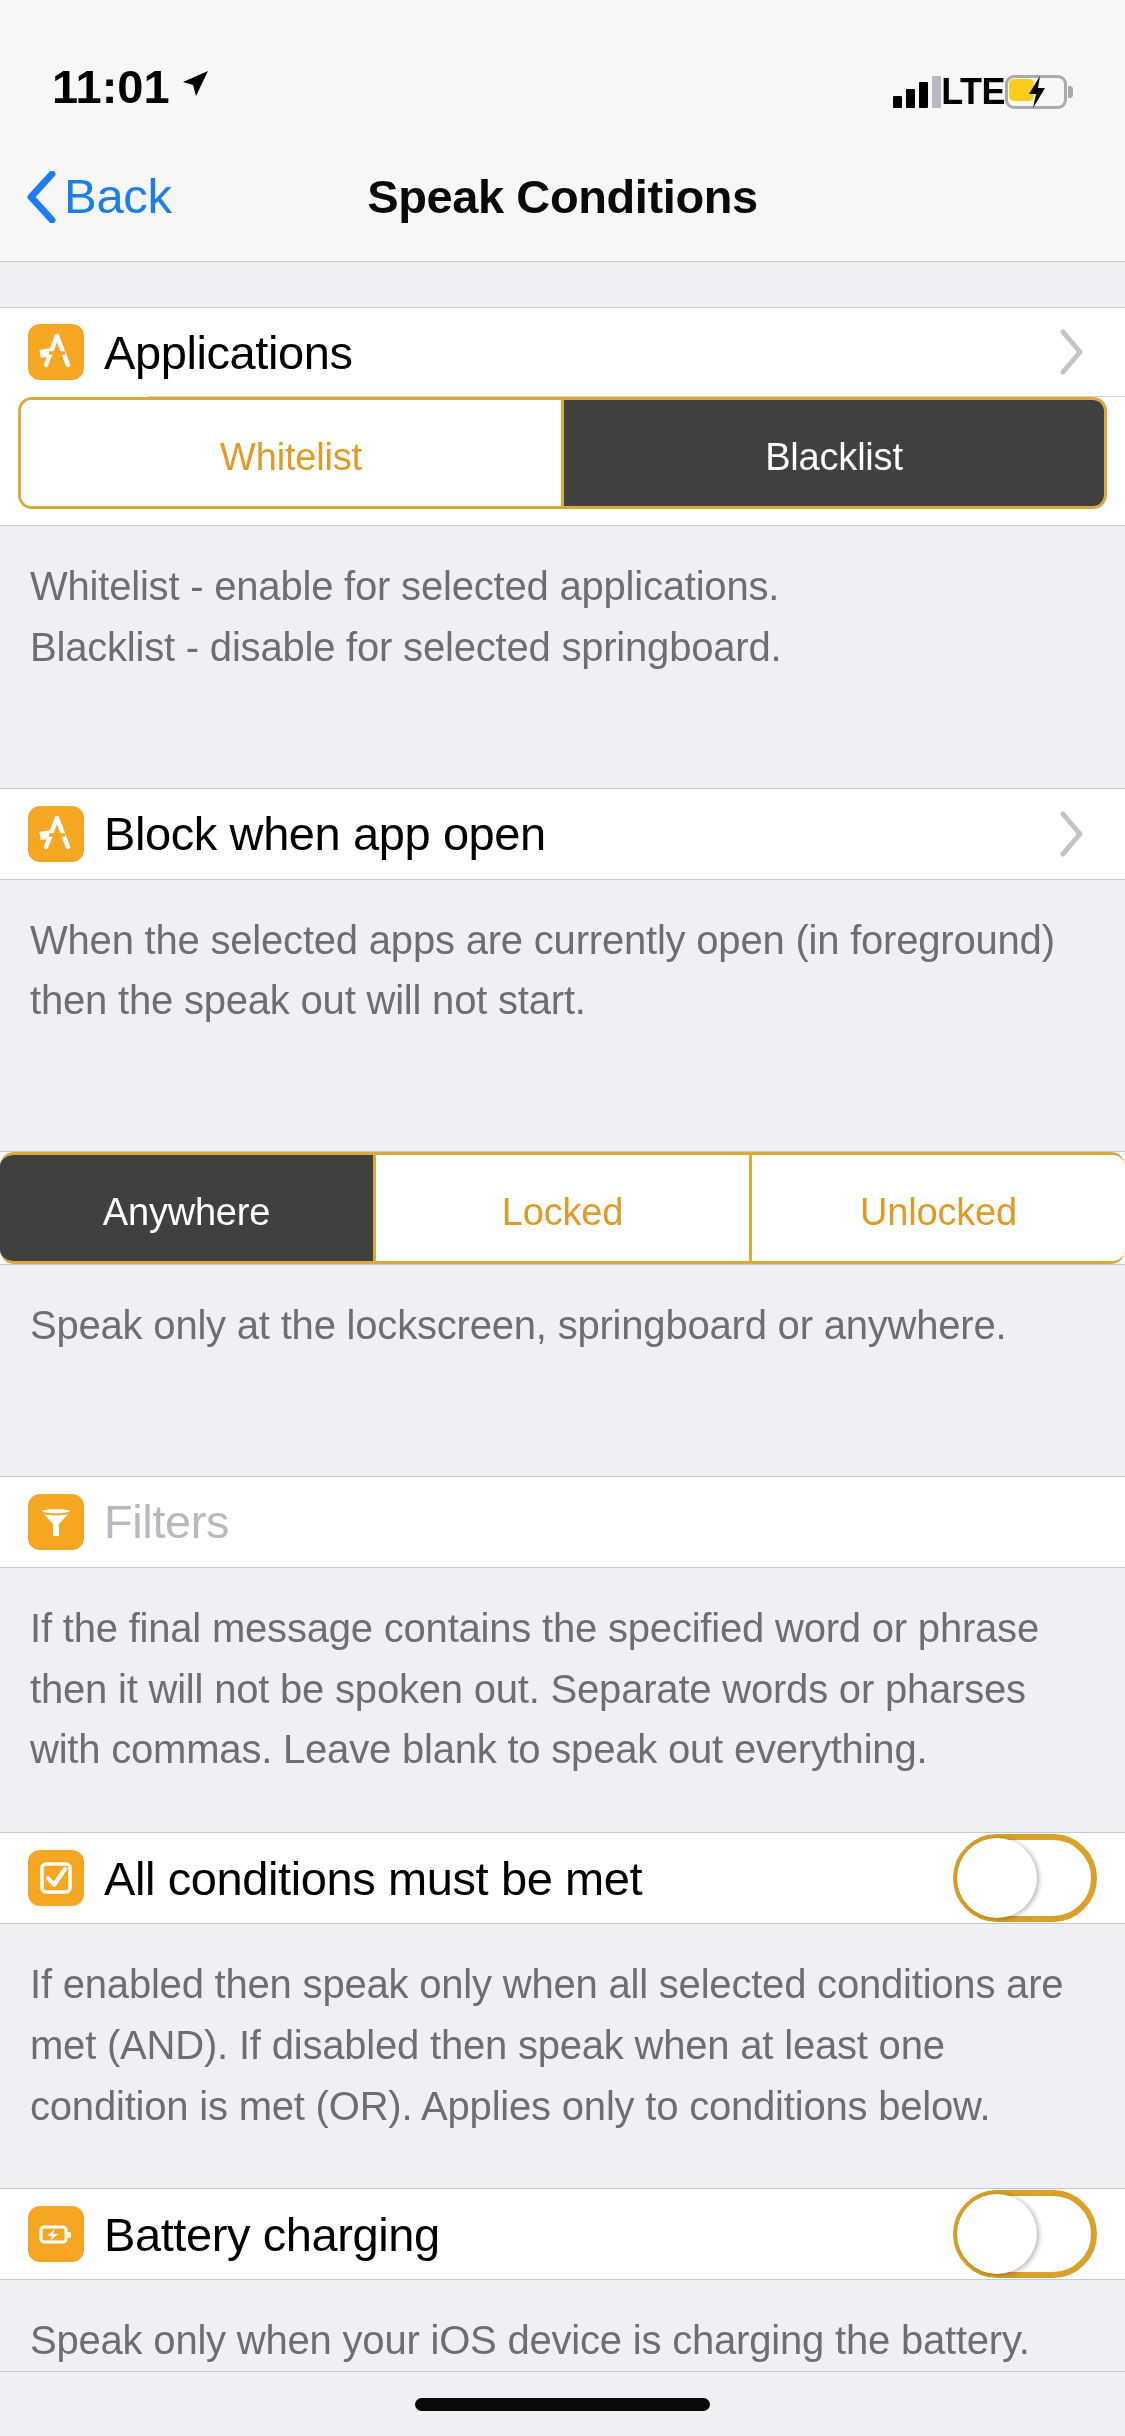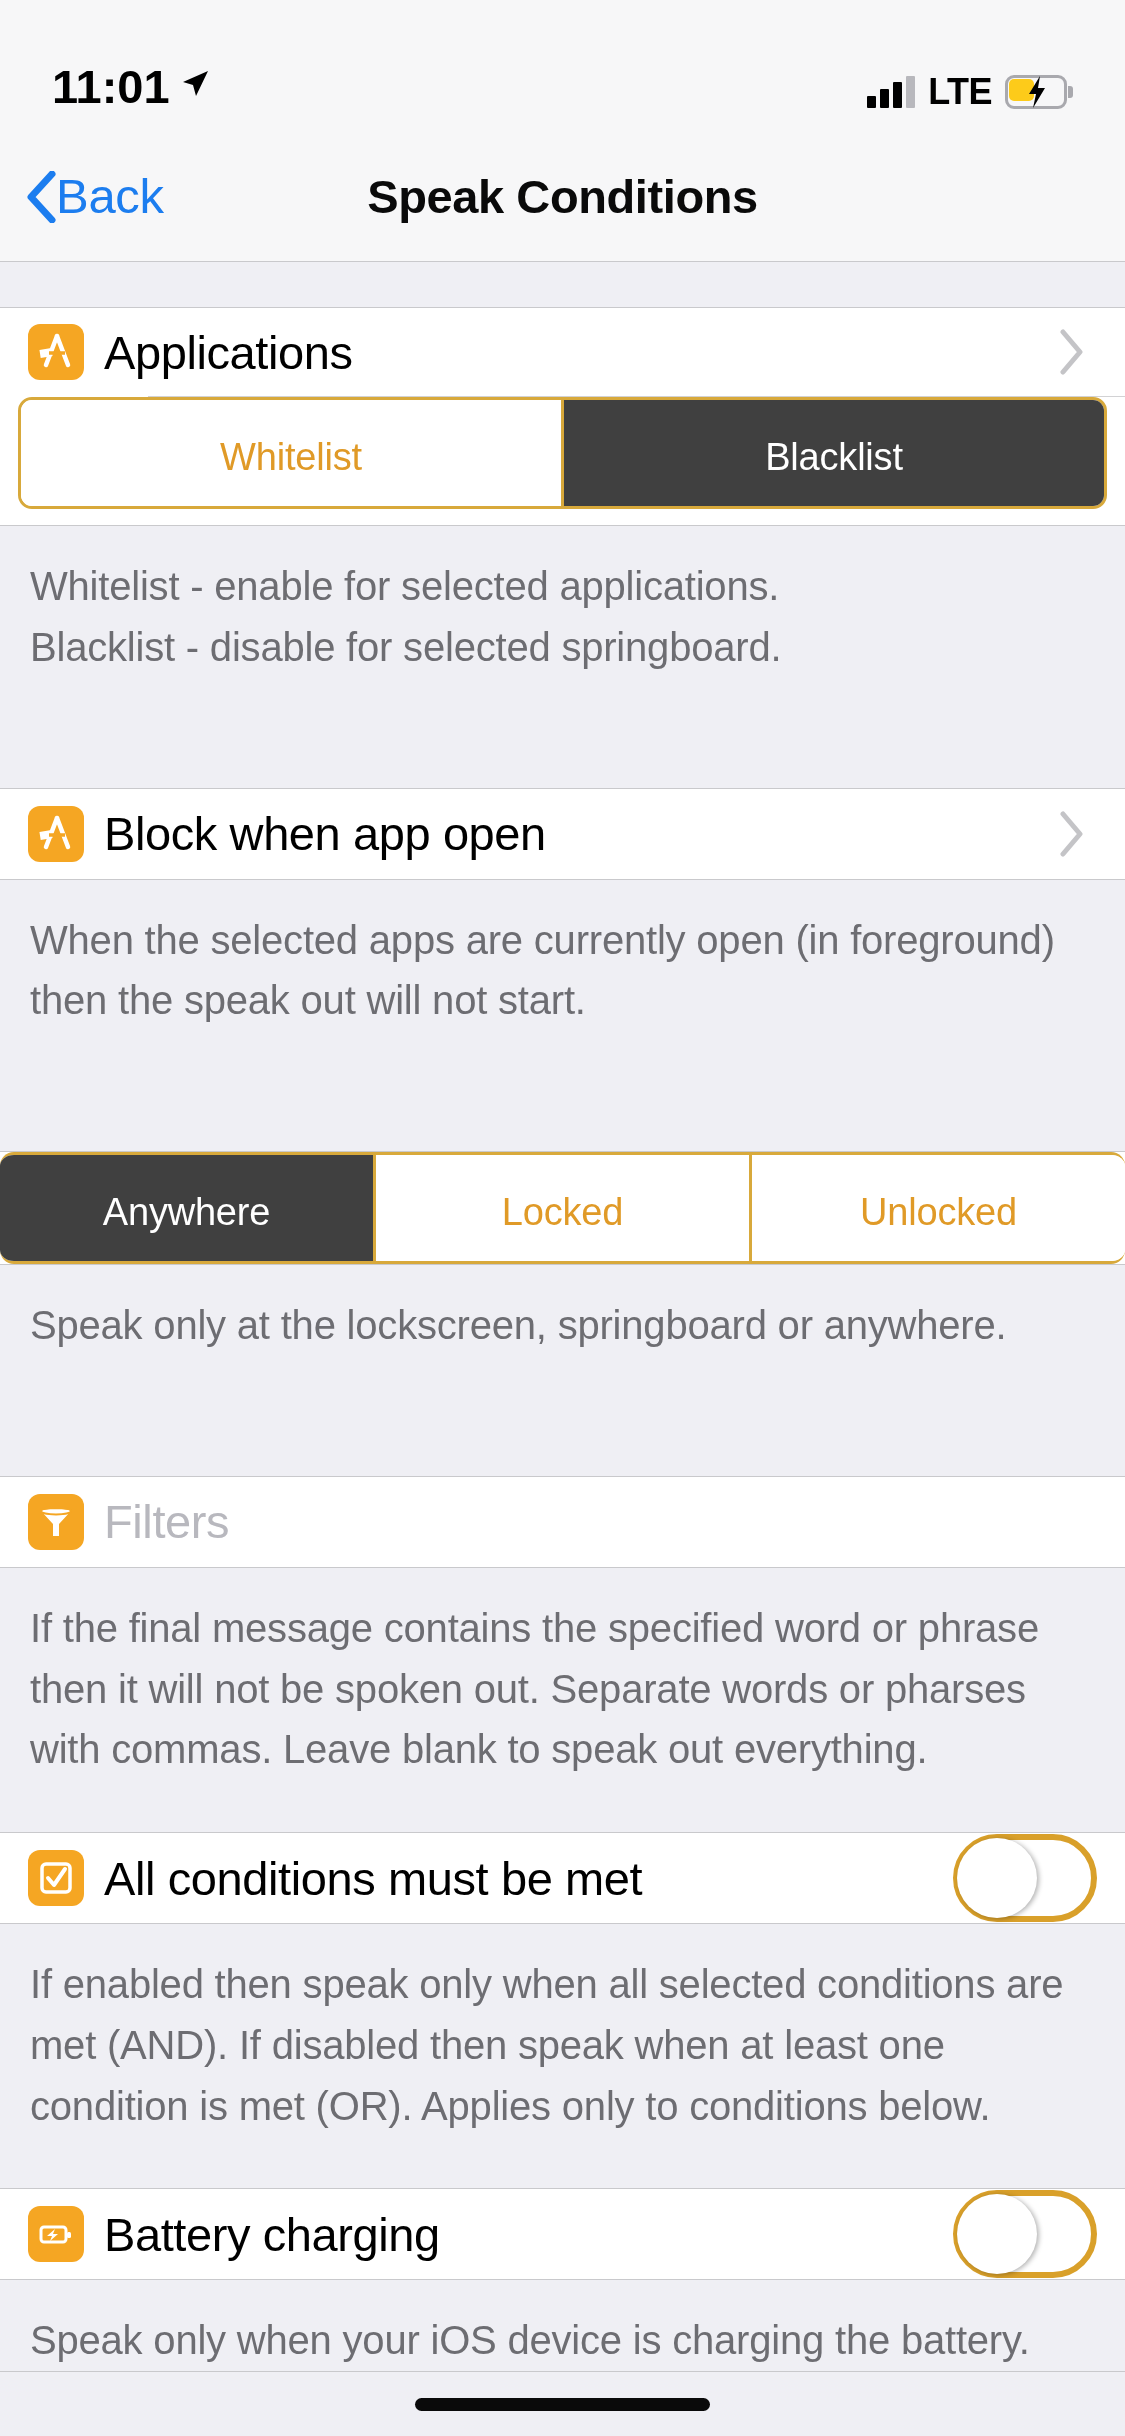--- a/index.html
+++ b/index.html
@@ -26,21 +26,21 @@
     display:flex; align-items:flex-end;
     justify-content:space-between;
     padding:0 52px 22px 52px;
   }
   .sb-left{ display:flex; align-items:center; gap:10px; }
   .sb-time{
     font-size:47px; font-weight:bold; color:#000;
     letter-spacing:0px; line-height:1;
   }
   .loc-arrow{ width:30px; height:30px; display:block; margin-bottom:6px;}
-  .sb-right{ display:flex; align-items:center; gap:13px; }
+  .sb-right{ display:flex; align-items:center; }
   .bars{ display:flex; align-items:flex-end; gap:4px; height:32px; }
   .bars i{ display:block; width:9px; background:#000; border-radius:1px; }
   .bars i:nth-child(1){ height:12px; }
   .bars i:nth-child(2){ height:19px; }
   .bars i:nth-child(3){ height:26px; }
   .bars i:nth-child(4){ height:32px; background:#B8B8BD; }
   .lte{ font-size:36px; font-weight:bold; color:#000; letter-spacing:-0.5px; line-height:1; }
   .batt{ position:relative; width:68px; height:34px; }
   .batt-shell{
     position:absolute; left:0; top:0; width:62px; height:34px;
@@ -60,21 +60,21 @@
 
   
   .navbar{
     flex:0 0 130px; height:130px;
     background:#F7F7F8;
     border-bottom:1px solid #C9C9CC;
     position:relative;
     display:flex; align-items:center;
   }
   .back-btn{
-    display:flex; align-items:center; gap:0;
+    display:flex; align-items:center; gap:8px;
     padding-left:26px; cursor:pointer; height:100%;
   }
   .chev-back{ width:30px; height:52px; display:block; }
   .back-label{
     font-size:49px; color:#1C7DEF; line-height:1;
     letter-spacing:-0.3px;
   }
   .nav-title{
     position:absolute; left:0; right:0; text-align:center;
     font-size:47px; font-weight:bold; color:#0A0A0A;

